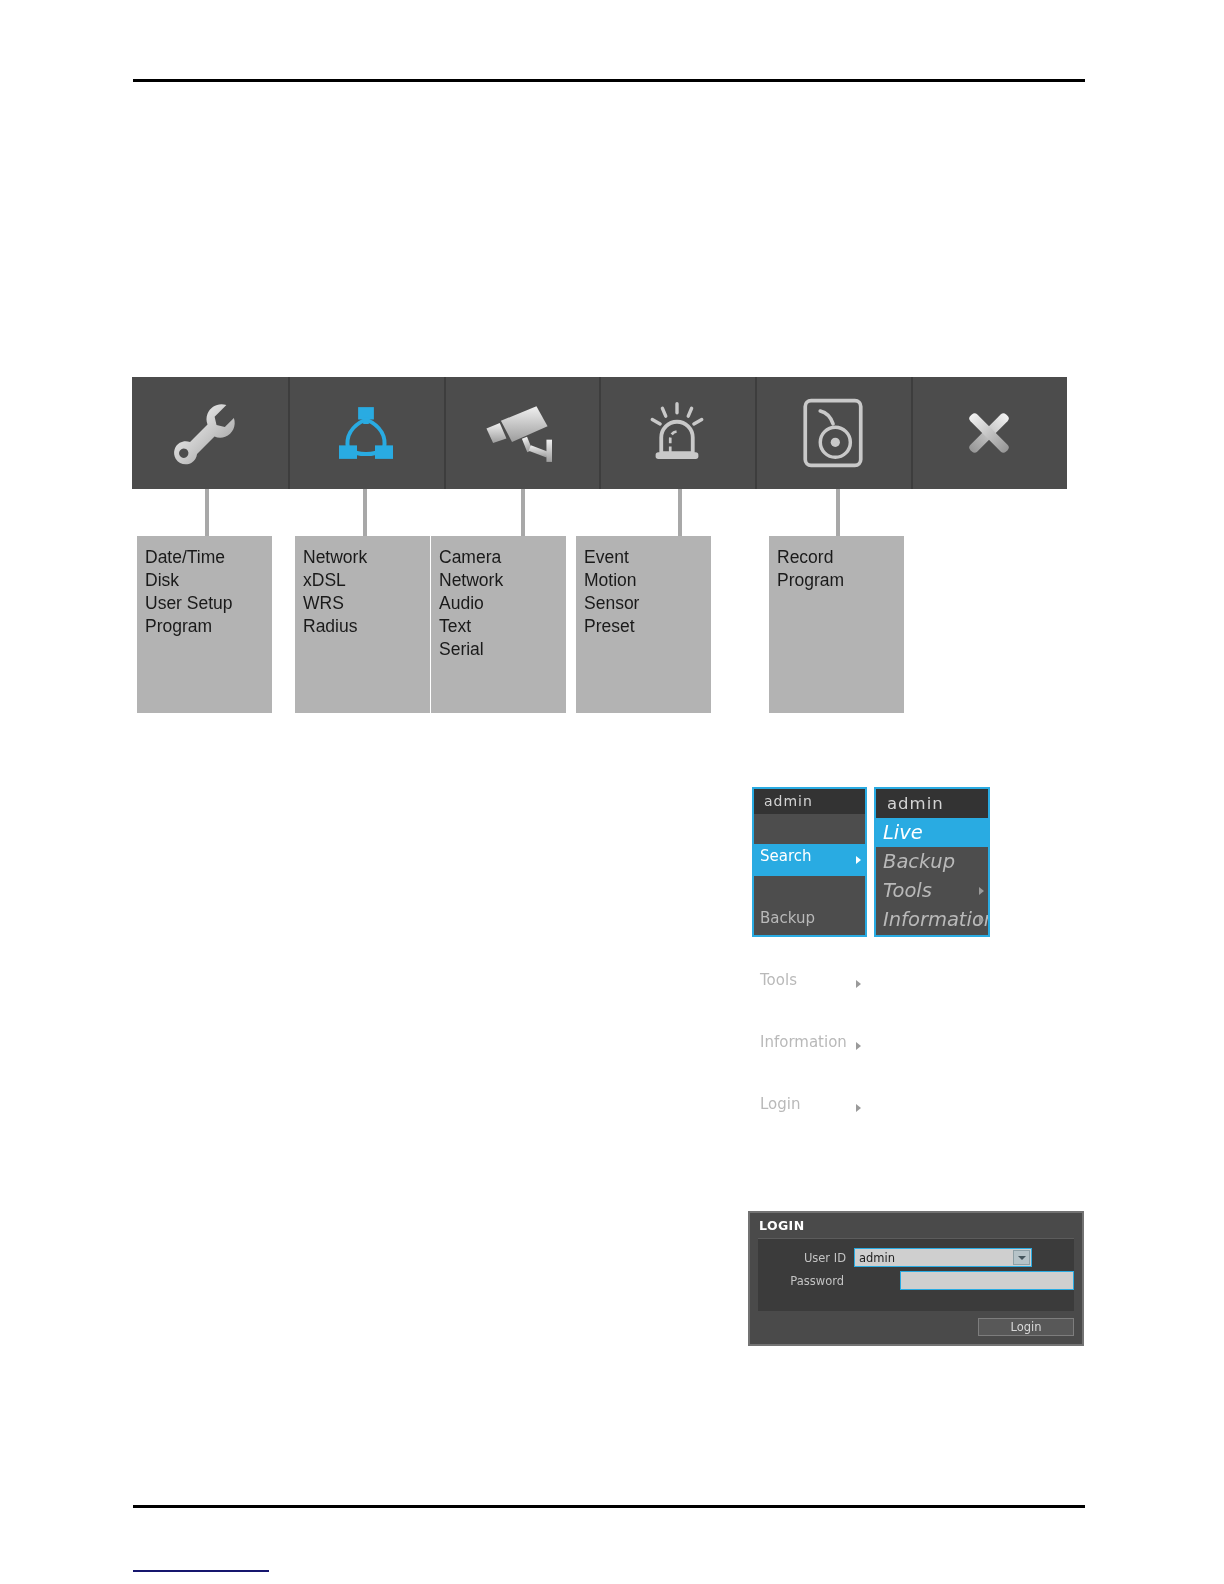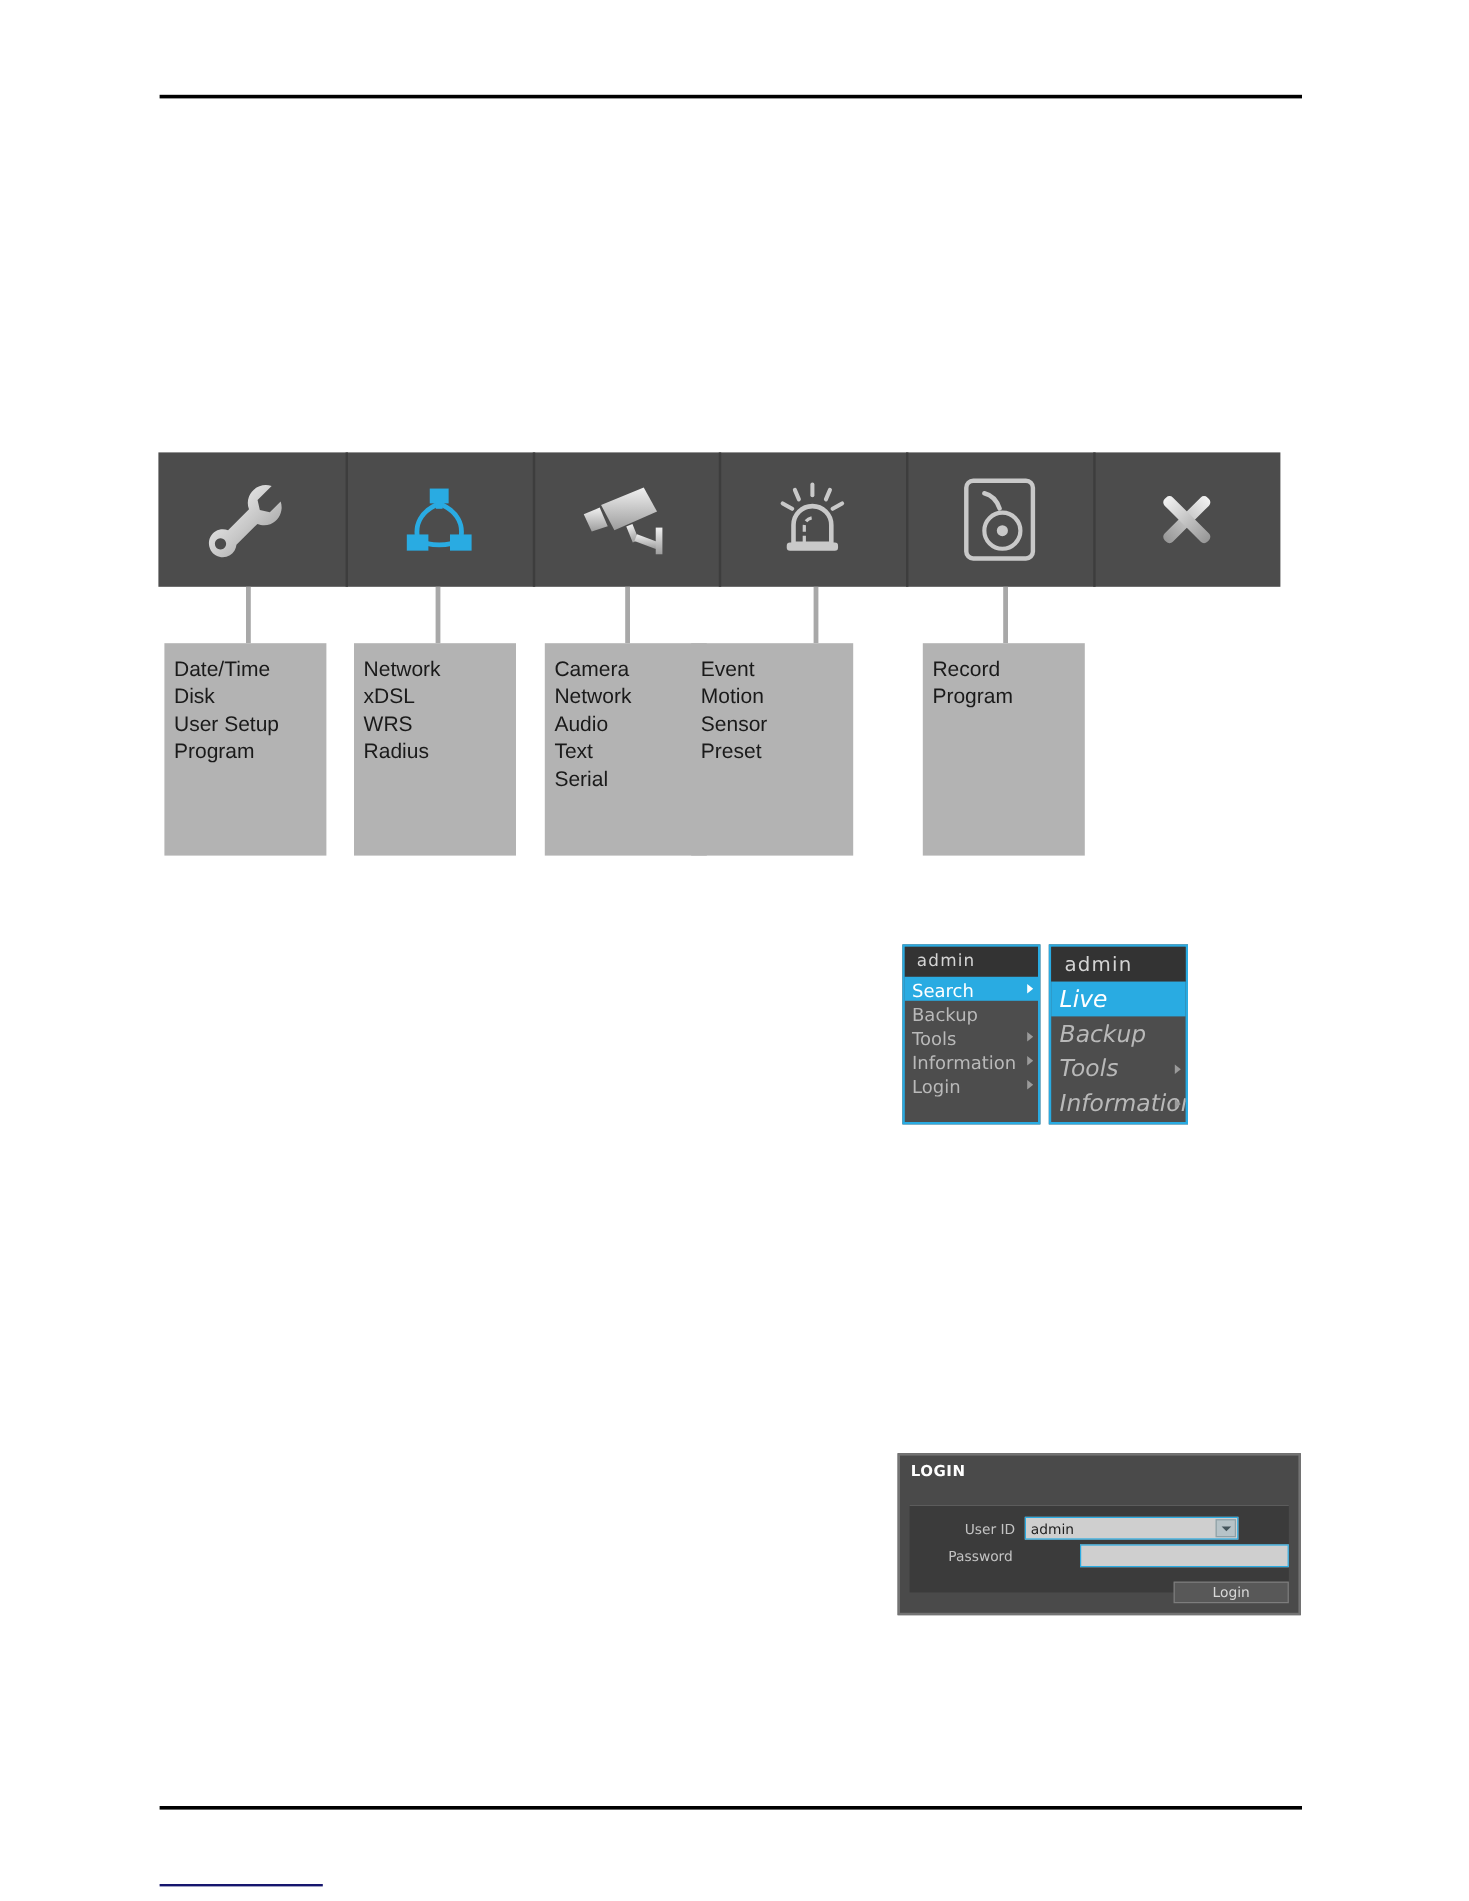--- a/index.html
+++ b/index.html
@@ -125,21 +125,21 @@
     height: 0;
     border-top: 4px solid transparent;
     border-bottom: 4px solid transparent;
     border-left: 5px solid #9a9a9a;
   }
   .ctx-menu .ctx-item.selected .arrow { border-left-color: #ffffff; }
 
   
   #ctx-menu-1 { left: 752px; top: 787px; width: 115px; height: 150px; }
   #ctx-menu-1 .ctx-header { height: 25px; line-height: 25px; padding-left: 10px; font-size: 14px; }
-  #ctx-menu-1 .ctx-item   { height: 20px; line-height: 24px; padding-left: 6px; font-size: 15px; }
+  #ctx-menu-1 .ctx-item   { height: 32px; line-height: 24px; padding-left: 6px; font-size: 15px; margin-top: 30px; }
 
   
   #ctx-menu-2 { left: 874px; top: 787px; width: 116px; height: 150px; }
   #ctx-menu-2 .ctx-header { height: 29px; line-height: 29px; padding-left: 11px; font-size: 16.5px; }
   #ctx-menu-2 .ctx-item   { height: 29px; line-height: 29px; padding-left: 7px; font-size: 19.5px; font-style: italic; }
 
   
   .login-dialog {
     position: absolute;
     left: 748px;
@@ -154,21 +154,21 @@
     color: #ffffff;
     font-family: "DejaVu Sans", sans-serif;
     font-weight: bold;
     font-size: 12.5px;
     padding: 5px 0 0 9px;
     letter-spacing: 0.4px;
   }
   .login-body {
     position: absolute;
     left: 8px;
-    top: 41px;
+    top: 25px;
     right: 8px;
     height: 72px;
     background: #3b3b3b;
     border-top: 1px solid #5c5c5c;
   }
   .login-row {
     position: absolute;
     left: 0;
     right: 0;
     height: 19px;
@@ -362,21 +362,21 @@
   <div class="entry">Program</div>
 </div>
 
 <div class="menu-box" style="left:295px">
   <div class="entry">Network</div>
   <div class="entry">xDSL</div>
   <div class="entry">WRS</div>
   <div class="entry">Radius</div>
 </div>
 
-<div class="menu-box" style="left:454px">
+<div class="menu-box" style="left:431px">
   <div class="entry">Camera</div>
   <div class="entry">Network</div>
   <div class="entry">Audio</div>
   <div class="entry">Text</div>
   <div class="entry">Serial</div>
 </div>
 
 <div class="menu-box" style="left:576px">
   <div class="entry">Event</div>
   <div class="entry">Motion</div>

